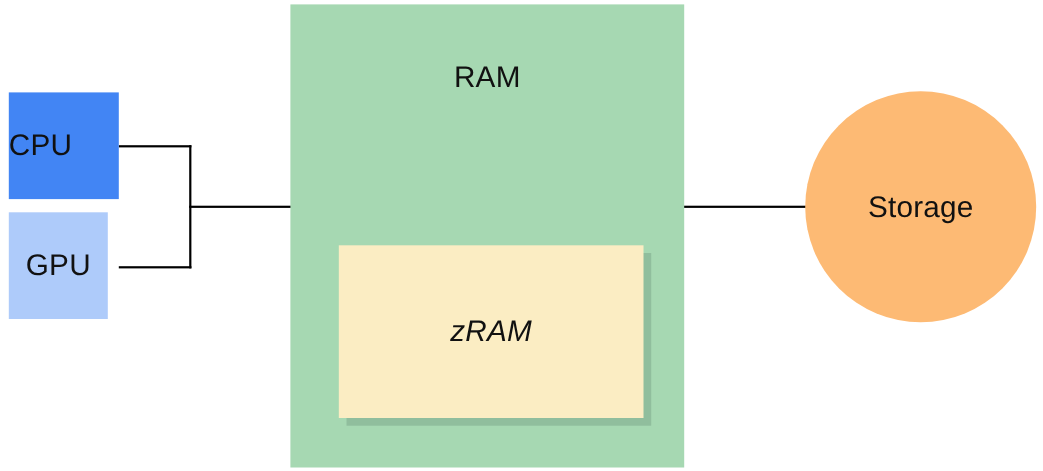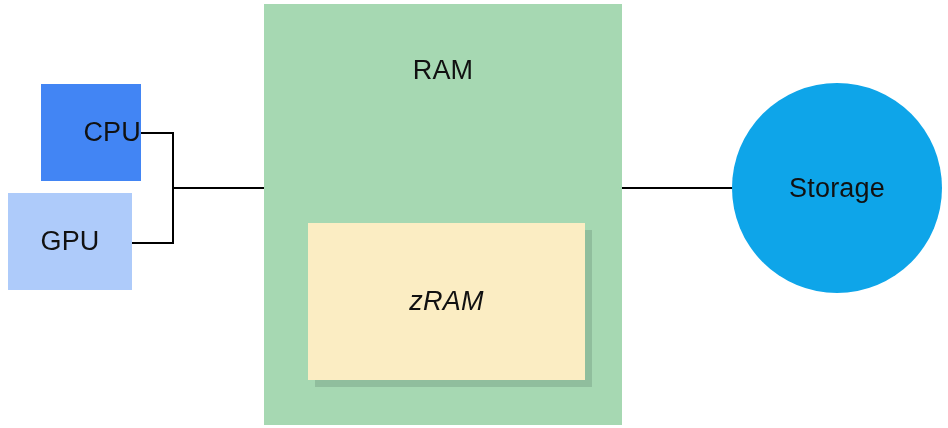--- a/index.html
+++ b/index.html
@@ -18,26 +18,26 @@
     font-size: 27px;
     line-height: 1.2;
     color: #111111;
     letter-spacing: 0.2px;
   }
   
   .cpu-box {
     position: absolute;
     left: 8px; top: 84px;
     width: 100px; height: 97px;
-    display: flex; align-items: center; justify-content: flex-end; margin-left: 33px;
+    display: flex; align-items: center; justify-content: flex-start;
   }
   .gpu-box {
     position: absolute;
     left: 8px; top: 193px;
-    width: 124px; height: 97px;
+    width: 90px; height: 97px;
     display: flex; align-items: center; justify-content: center;
   }
   
   .line { position: absolute; background: #000000; }
   .line-cpu      { left: 108px; top: 132px; width: 66px;  height: 2px; }
   .line-gpu      { left: 108px; top: 242px; width: 66px;  height: 2px; }
   .line-junction { left: 172px; top: 132px; width: 2px;   height: 112px; }
   .line-to-ram   { left: 172px; top: 187px; width: 93px;  height: 2px; }
   .line-to-storage { left: 621px; top: 187px; width: 112px; height: 2px; }
   
@@ -90,17 +90,17 @@
   </div>
 
   <div class="ram-box" style="background: rgb(166, 216, 178);">
     <div class="ram-label node-label">RAM</div>
 
     <div class="zram-box" style="background: rgb(251, 237, 195); --shadow-color: #90BE9D;">
       <span class="node-label">zRAM</span>
     </div>
   </div>
 
-  <div class="storage-circle" style="background: #0ea5e9;">
+  <div class="storage-circle" style="background: #fdba74;">
     <span class="node-label">Storage</span>
   </div>
 
 </div>
 
 </body></html>

